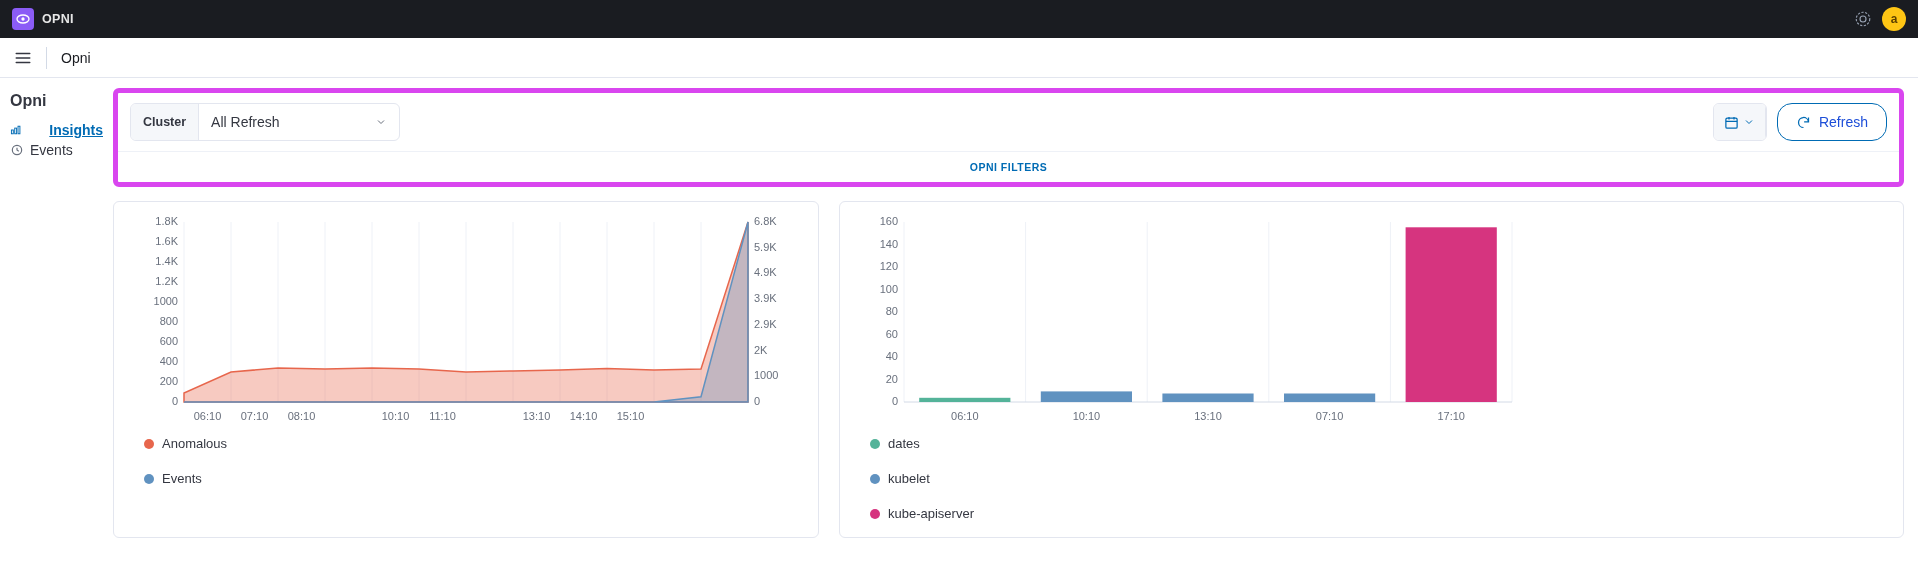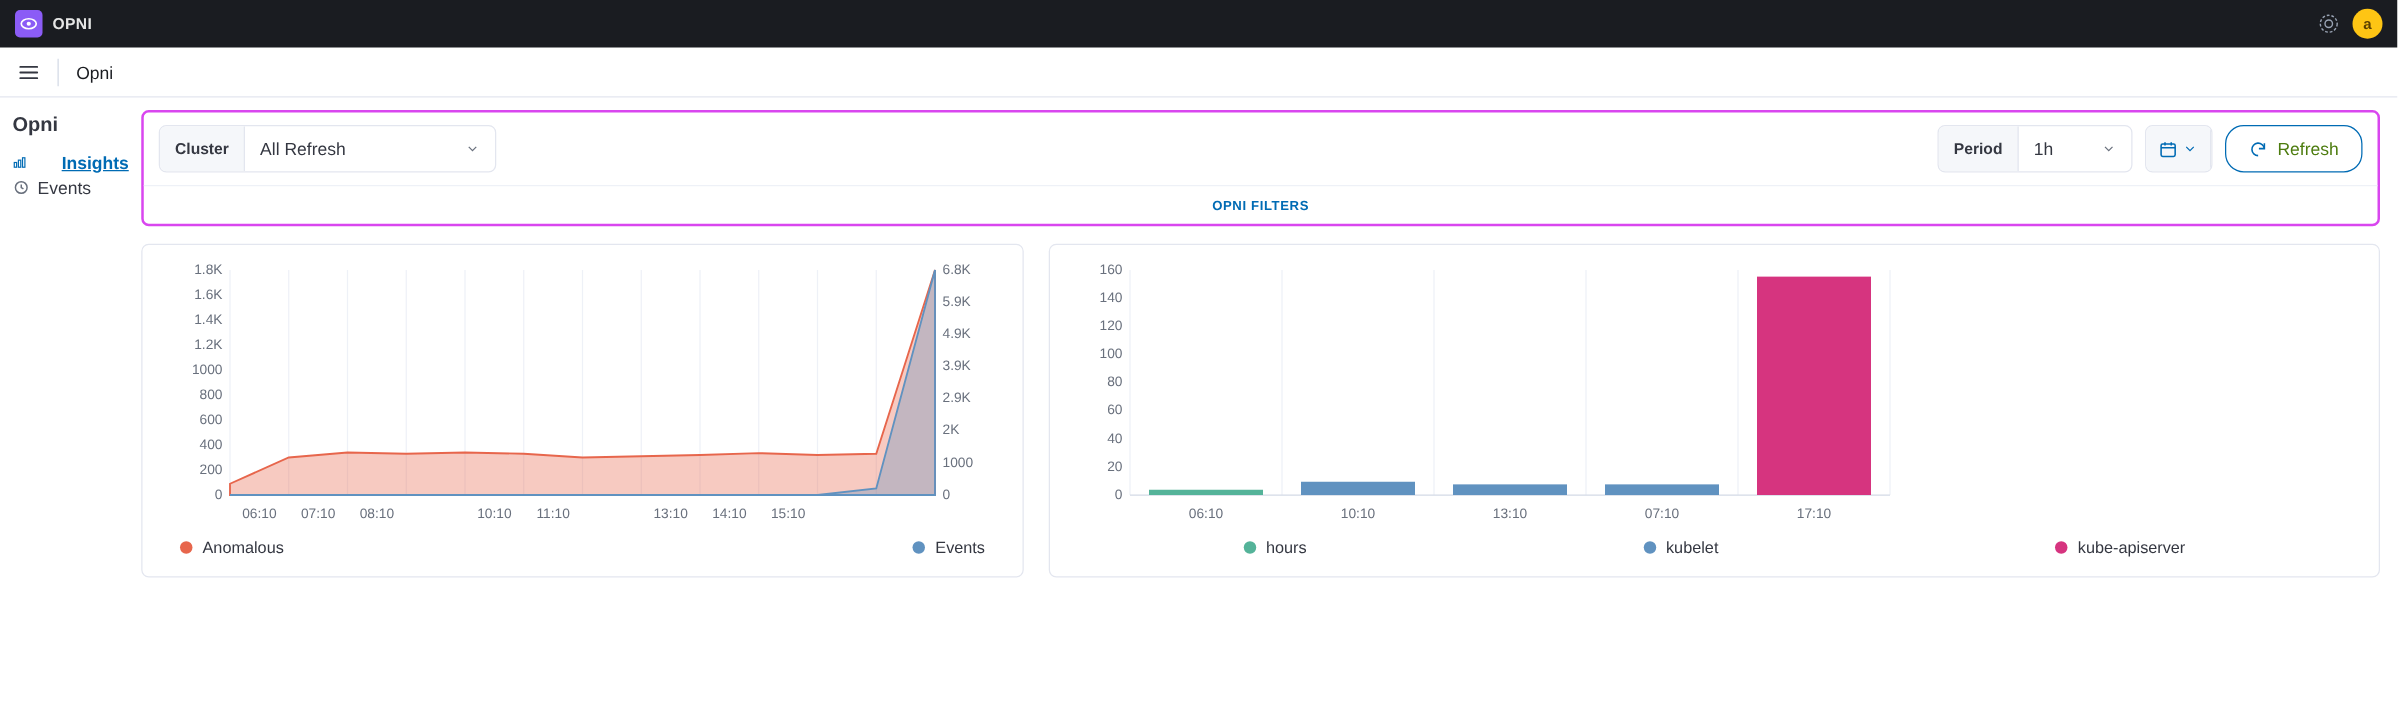--- a/index.html
+++ b/index.html
@@ -26,48 +26,48 @@
 .sidebar { width: 113px; padding: 14px 10px; }
 .sidebar-title { font-size: 16px; font-weight: 700; margin-bottom: 10px; }
 .nav-item { display:flex; align-items:center; gap:6px; font-size:14px; padding: 2px 0; cursor:pointer; }
 .nav-item.active { color:#006bb4; font-weight:700; text-decoration: underline; gap: 28px; }
 .nav-item.active svg { stroke:#006bb4; }
 .nav-item svg { width:14px; height:14px; stroke:#69707d; }
 
 .main { flex:1; padding: 10px 14px 20px 0; }
 
 
-.filter-panel { border:2px solid #d946ef; border-radius:6px; background:#fff; }
+.filter-panel { border:5px solid #d946ef; border-radius:6px; background:#fff; }
 .filter-row { display:flex; align-items:center; justify-content:space-between; padding:10px 12px; }
 .filter-left { display:flex; gap:12px; }
 .filter-right { display:flex; gap:10px; align-items:center; }
 .seg-control { display:flex; border:1px solid #e3e6ef; border-radius:6px; overflow:hidden; height:38px; }
 .seg-label { background:#f5f7fa; padding: 0 12px; display:flex; align-items:center; font-size:12.5px; color:#343741; font-weight:600; border-right:1px solid #e3e6ef; }
 .seg-input { display:flex; align-items:center; padding:0 12px; min-width: 200px; justify-content:space-between; cursor:pointer; }
 .seg-input.short { min-width: 90px; }
 .chev { width:12px; height:12px; }
 .calendar-btn { display:flex; align-items:center; gap:4px; padding:0 10px; border-right:1px solid #e3e6ef; background:#f5f7fa; cursor:pointer; }
 .date-display { display:flex; align-items:center; padding:0 14px; gap: 60px; }
 .show-dates { color:#006bb4; font-size:13px; cursor:pointer; }
-.refresh-btn { border:1px solid #006bb4; color:#4d7c0f; border-radius:15px; height:38px; padding:0 18px; display:flex; align-items:center; gap:8px; background:#fff; cursor:pointer; font-size:14px; }
+.refresh-btn { border:1px solid #006bb4; color:#1d4ed8; border-radius:15px; height:38px; padding:0 18px; display:flex; align-items:center; gap:8px; background:#fff; cursor:pointer; font-size:14px; }
 .refresh-btn svg { width:15px; height:15px; }
 .more-filters { text-align:center; padding:6px 0 8px 0; border-top:1px solid #eef1f7; }
 .more-filters a { color:#006bb4; font-size:10.5px; font-weight:700; letter-spacing:0.5px; cursor:pointer; }
 
 
 .charts-row { display:flex; gap:20px; margin-top:14px; }
 .chart-panel { border:1px solid #e3e6ef; border-radius:6px; padding:14px 30px 16px 30px; background:#fff; }
 .chart-panel.left { flex: 0 0 704px; }
 .chart-panel.right { flex: 1; }
 .chart-body { position:relative; }
 svg.chart { display:block; }
 .ytick, .xtick { font-size:11px; fill:#69707d; }
 .gridline { stroke:#eef1f7; stroke-width:1; }
 .axisline { stroke:#d3dae6; stroke-width:1;}
-.legend { display:flex; gap:20px; margin-top:10px; font-size:13px; color:#343741; }
+.legend { display:flex; gap:20px; margin-top:10px; font-size:13px; color:#343741;flex-direction:column; }
 .legend.spread { justify-content:space-between; width:100%; }
 .legend.three { justify-content:space-around; }
 .legend-item { display:flex; align-items:center; gap:8px; }
 .dot { width:10px; height:10px; border-radius:50%; }
 </style>
 </head>
 <body>
 
 <div class="top-header">
   <div class="top-left">
@@ -128,29 +128,20 @@
             <div class="seg-label">Cluster</div>
             <div class="seg-input">
               <span>All Refresh</span>
               <svg class="chev" viewBox="0 0 24 24">
                   <path d="M6 9l6 6 6-6" fill="none" stroke="#69707d" stroke-width="2"></path>
                 </svg>
             </div>
           </div>
         </div>
         <div class="filter-right">
-          <div class="seg-control">
-            <div class="seg-label">Period</div>
-            <div class="seg-input short">
-              <span>1h</span>
-              <svg class="chev" viewBox="0 0 24 24">
-                  <path d="M6 9l6 6 6-6" fill="none" stroke="#69707d" stroke-width="2"></path>
-                </svg>
-            </div>
-          </div>
           <div class="seg-control">
             <div class="calendar-btn">
               <svg width="15" height="15" viewBox="0 0 24 24">
                   <rect x="3" y="5" width="18" height="16" rx="2" fill="none" stroke="#006bb4" stroke-width="2"></rect>
                   <path d="M3 10h18M8 3v4M16 3v4" stroke="#006bb4" stroke-width="2"></path>
                 </svg>
               <svg class="chev" viewBox="0 0 24 24">
                   <path d="M6 9l6 6 6-6" fill="none" stroke="#006bb4" stroke-width="2"></path>
                 </svg>
             </div>
@@ -257,21 +248,21 @@
               <rect x="292.4" y="177.5" width="91.2" height="8.5" fill="#6092c0"></rect>
               <text x="459.59999999999997" y="204" class="xtick" text-anchor="middle">07:10</text>
               <rect x="414.0" y="177.5" width="91.2" height="8.5" fill="#6092c0"></rect>
               <text x="581.1999999999999" y="204" class="xtick" text-anchor="middle">17:10</text>
               <rect x="535.6" y="11.3" width="91.2" height="174.7" fill="#d6347f"></rect>
             </svg>
         </div>
         <div class="legend three">
           <div class="legend-item">
             <span class="dot" id="dot-b0" style="background: rgb(84, 179, 153);"></span>
-            <span>hours</span>
+            <span>dates</span>
           </div>
           <div class="legend-item">
             <span class="dot" id="dot-b1" style="background: rgb(96, 146, 192);"></span>
             <span>kubelet</span>
           </div>
           <div class="legend-item">
             <span class="dot" id="dot-b2" style="background: rgb(214, 52, 127);"></span>
             <span>kube-apiserver</span>
           </div>
         </div>

